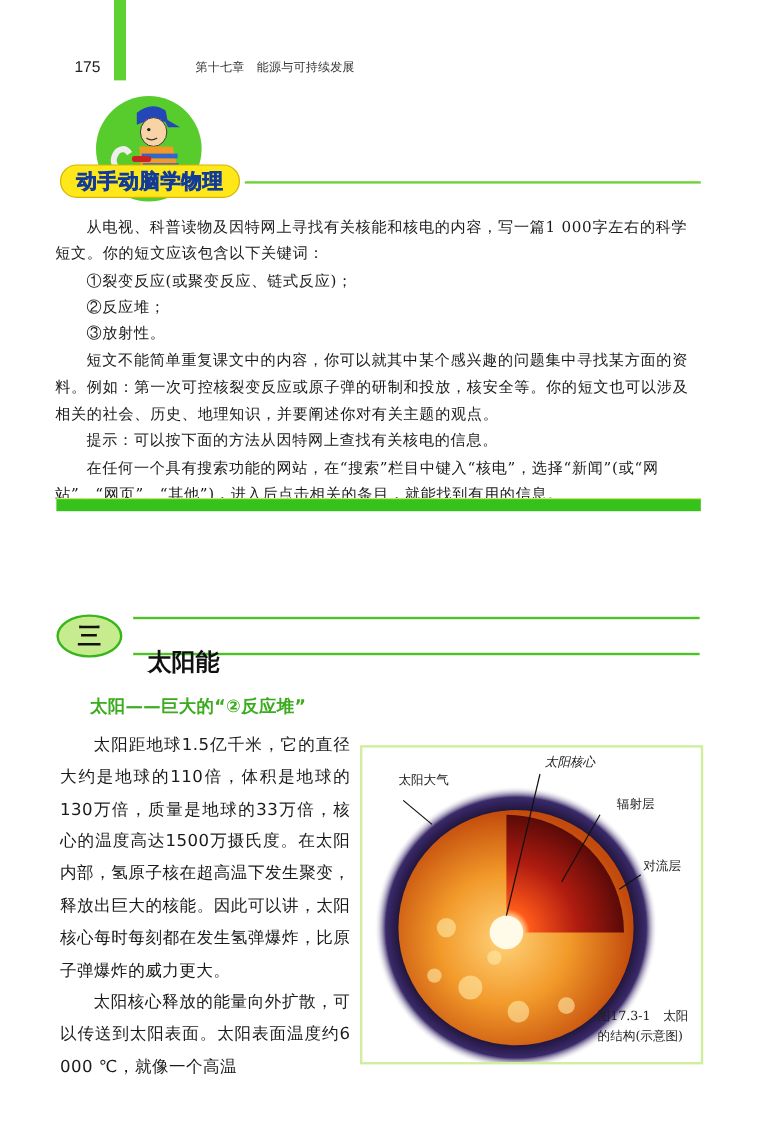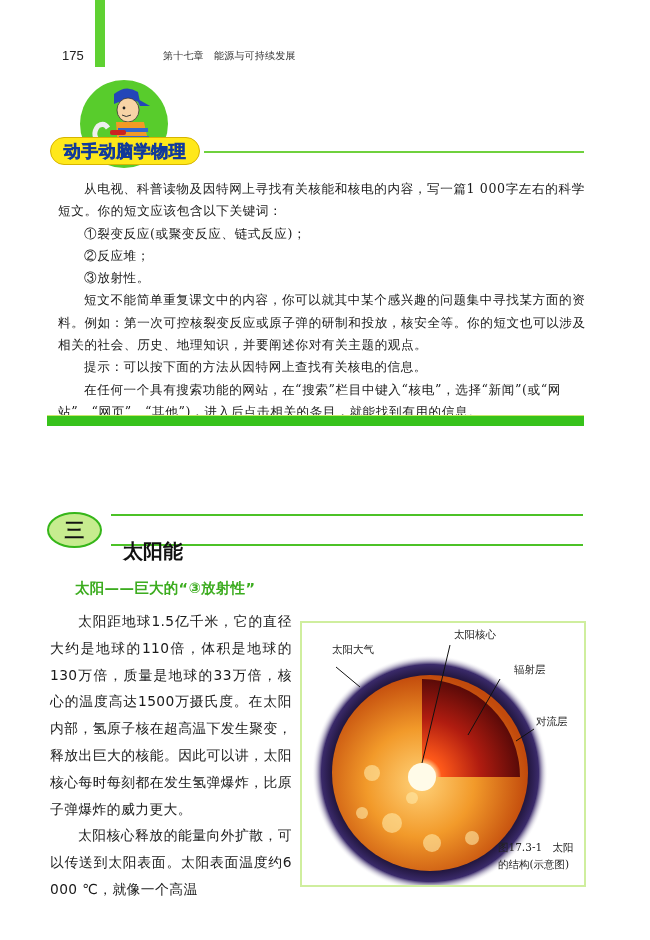--- a/index.html
+++ b/index.html
@@ -13,21 +13,21 @@
   .chapter { left:116px; top:49px; font-family:"DejaVu Sans","Liberation Sans",sans-serif; font-size:10px; color:#333; letter-spacing:0.2px;margin-left:47px; }
 
   
   .mascot-circle { left:80px; top:80px; width:88px; height:88px; border-radius:50%; background:#58cc2c; overflow:hidden; }
   .banner { left:50px; top:137px; width:148px; height:26px; border-radius:14px; background:#ffe81a;
             border:1px solid #d6b400; display:flex; align-items:center; justify-content:center; }
   .banner span { font-family:"DejaVu Sans",sans-serif; font-weight:bold; font-size:17px; color:#2a6fe0;
                  -webkit-text-stroke:0.6px #123a99; letter-spacing:0.5px; }
   .banner-rule { left:204px; top:151px; width:380px; height:2px; background:#6fd13e; }
 
-  .para { font-size:12.6px; line-height:22.3px; letter-spacing:0.6px;margin-left:12px; }
+  .para { font-size:12.6px; line-height:22.3px; letter-spacing:0.6px; }
   .p-block { left:46px; top:178px; width:540px; }
   .indent { text-indent:26px; }
   .li { padding-left:26px; }
 
   .green-bar { left:47px; top:415px; width:537px; height:10px; background:#37c21b;
                border-top:1px solid #c8e86a; }
 
   
   .sec-oval { left:47px; top:512px; width:55px; height:36px; border-radius:50%; background:#c7ec8f;
               border:2px solid #36b61a; display:flex; align-items:center; justify-content:center; box-sizing:border-box; }
@@ -92,21 +92,21 @@
 
 <div class="abs green-bar"></div>
 
 <div class="abs sec-oval">
   <span>三</span>
 </div>
 <div class="abs sec-rule-top"></div>
 <div class="abs sec-rule-bot"></div>
 <div class="abs sec-title">太阳能</div>
 
-<div class="abs sub-title">太阳——巨大的“③放射性”</div>
+<div class="abs sub-title">太阳——巨大的“②反应堆”</div>
 
 <div class="abs body-col">
   <p>太阳距地球1.5亿千米，它的直径大约是地球的110倍，体积是地球的130万倍，质量是地球的33万倍，核心的温度高达1500万摄氏度。在太阳内部，氢原子核在超高温下发生聚变，释放出巨大的核能。因此可以讲，太阳核心每时每刻都在发生氢弹爆炸，比原子弹爆炸的威力更大。</p>
   <p>太阳核心释放的能量向外扩散，可以传送到太阳表面。太阳表面温度约6 000 ℃，就像一个高温</p>
 </div>
 
 <div class="abs figure">
   <svg width="282" height="262" viewBox="0 0 282 262" style="position:absolute;left:0;top:0;">
     <defs>
       <radialGradient id="halo" cx="50%" cy="50%" r="50%">
@@ -141,20 +141,20 @@
 
     <path d="M128 150 L128 52 A98 98 0 0 1 226 150 Z" fill="url(#interior)" transform="translate(-8,4)"></path>
     <circle cx="120" cy="154" r="14" fill="#fffbe8"></circle>
 
     <line x1="34" y1="44" x2="58" y2="64" stroke="#111" stroke-width="1"></line>
     <line x1="148" y1="22" x2="120" y2="140" stroke="#111" stroke-width="1"></line>
     <line x1="198" y1="56" x2="166" y2="112" stroke="#111" stroke-width="1"></line>
     <line x1="232" y1="106" x2="214" y2="118" stroke="#111" stroke-width="1"></line>
   </svg>
   <div class="fig-label" style="left:6px;top:20px;margin-left:24px;">太阳大气</div>
-  <div class="fig-label" style="left:152px;top:5px;">太阳核心</div>
+  <div class="fig-label" style="left:152px;top:5px;font-style:italic;">太阳核心</div>
   <div class="fig-label" style="left:212px;top:40px;">辐射层</div>
   <div class="fig-label" style="left:234px;top:92px;">对流层</div>
   <div class="caption">
     <div>图17.3-1　太阳</div>
     <div>的结构(示意图)</div>
   </div>
 </div>
 
 </body></html>

